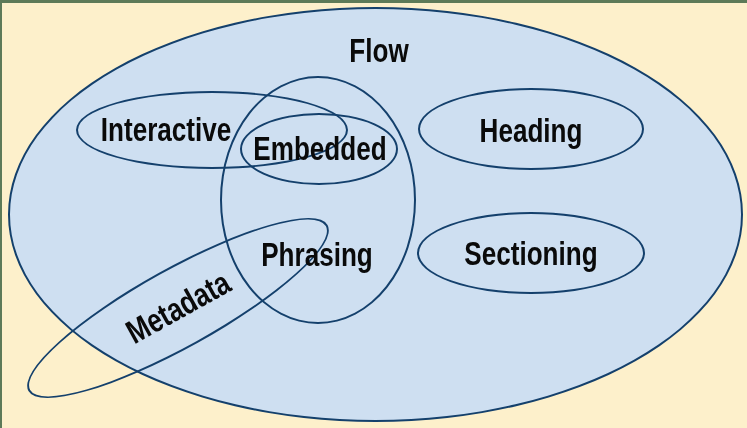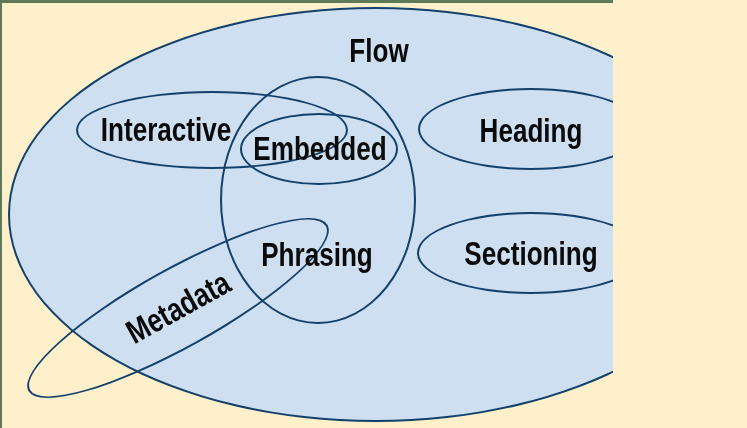--- a/index.html
+++ b/index.html
@@ -5,21 +5,21 @@
   :root{
     --page-bg:#fdf0cb;
     --set-fill:#cedff1;
     --stroke:#14406c;
     --frame:#5d7a58;
     --text:#0a0a0a;
   }
   html,body{margin:0;padding:0;background:var(--page-bg);}
   .screen{
     position:relative;
-    width:613px;height:428px;
+    width:747px;height:428px;
     background:var(--page-bg);
     border-top:3px solid var(--frame);
     border-left:2px solid var(--frame);
     box-sizing:border-box;
     overflow:hidden;
     font-family:"Liberation Sans","DejaVu Sans",sans-serif;
   }
   .ellipse{
     position:absolute;
     border:2.5px solid var(--stroke);

